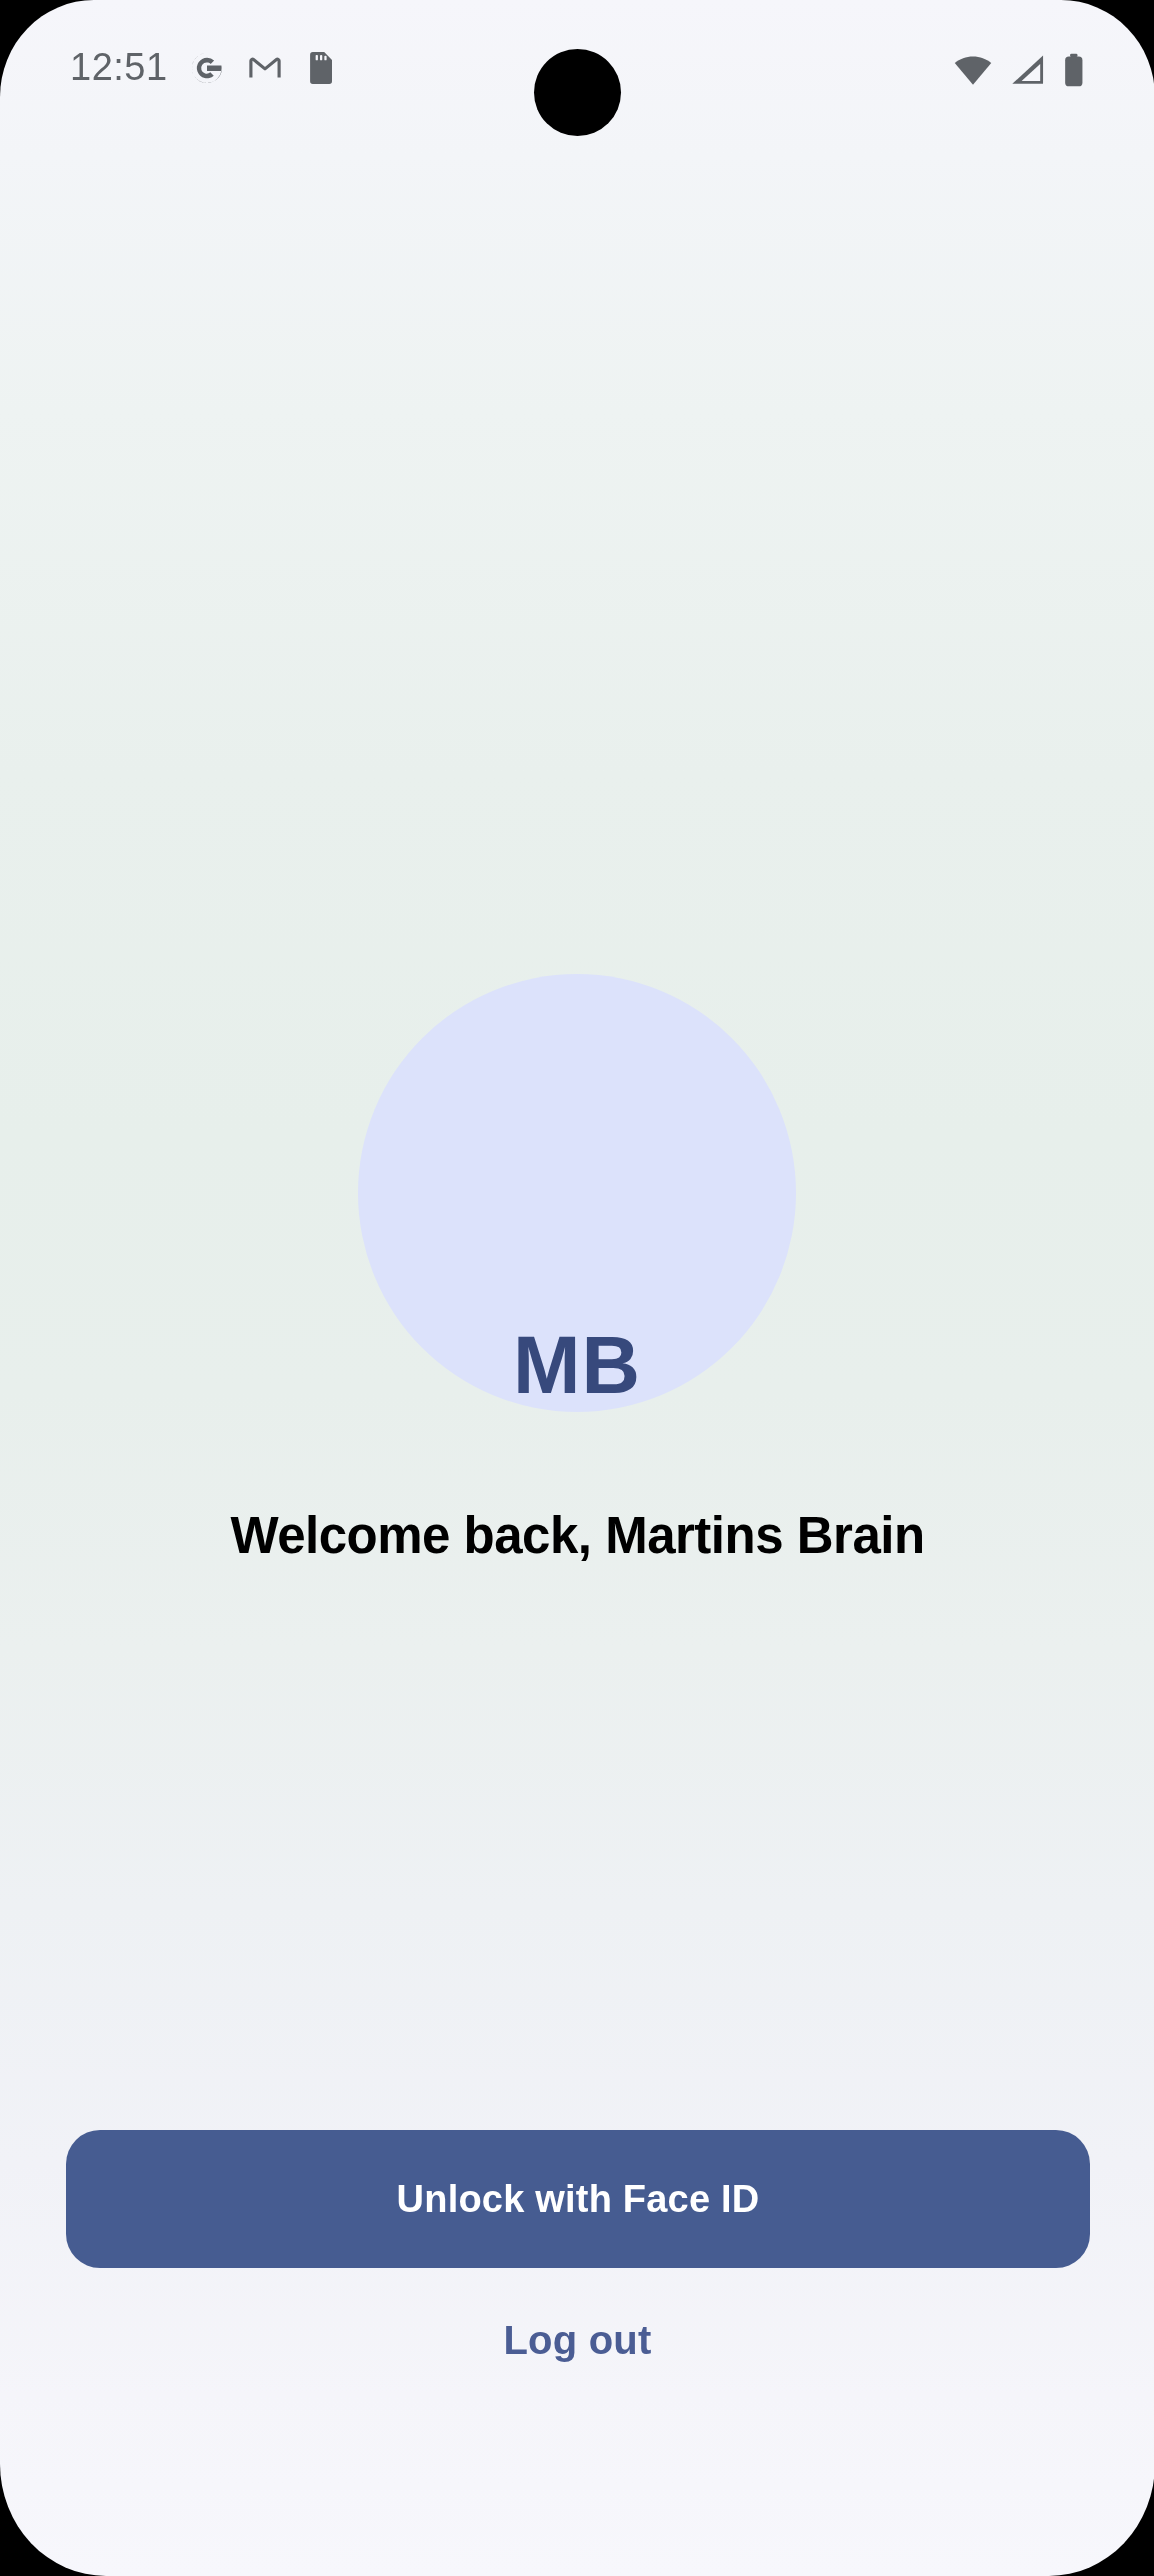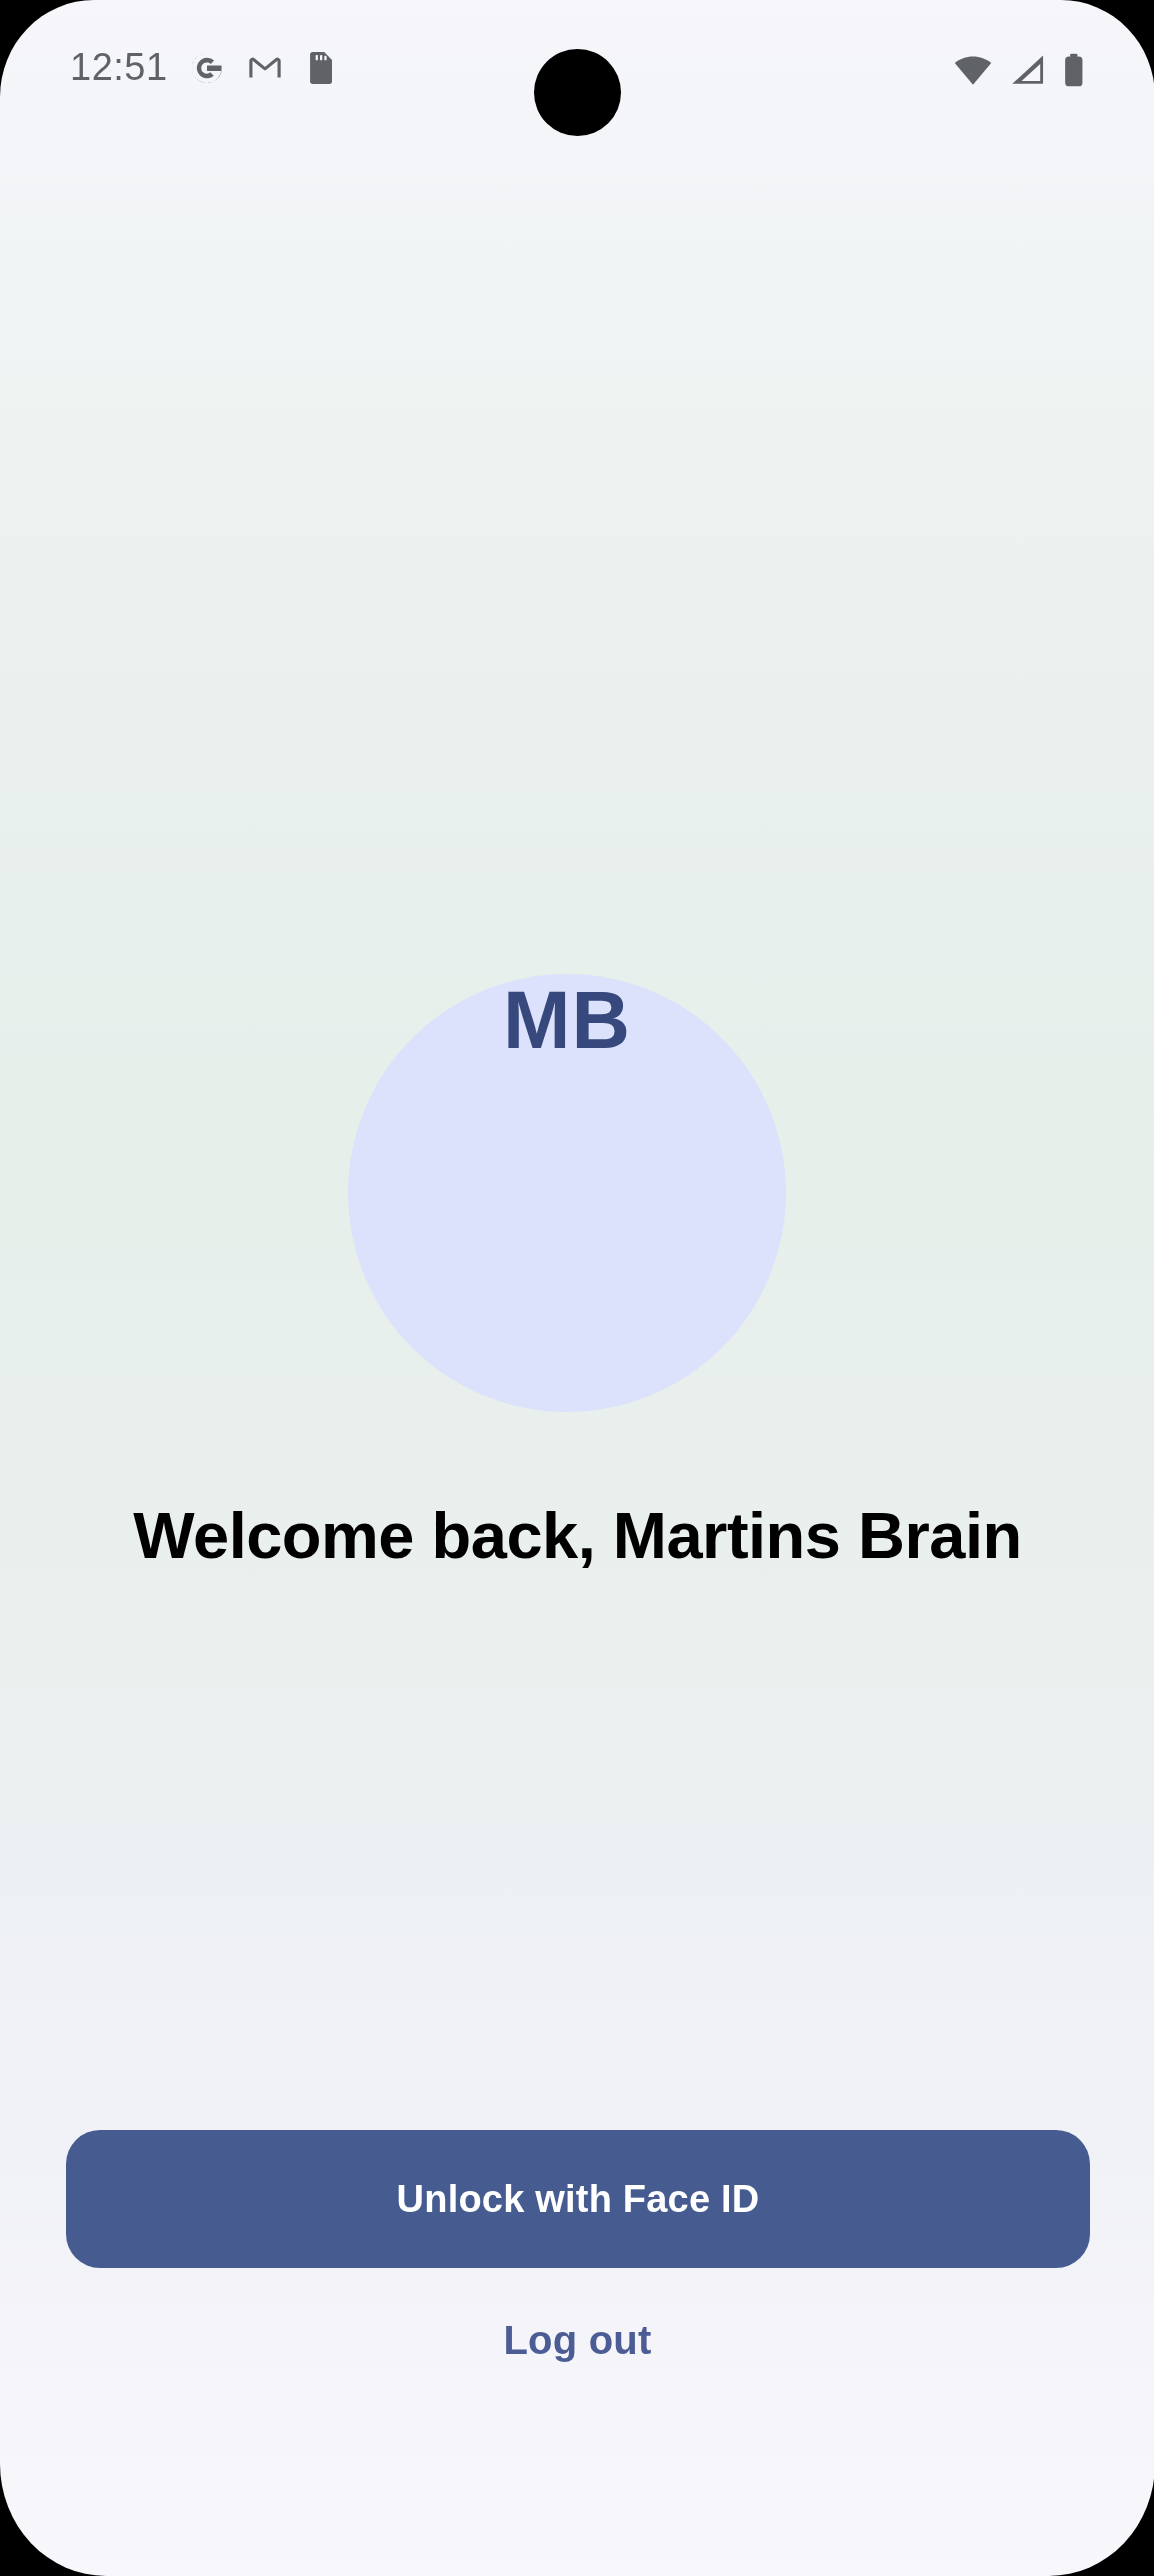--- a/index.html
+++ b/index.html
@@ -75,39 +75,39 @@
 
   
   #content {
     position:absolute;
     left:0; top:135px;
     width:1155px; height:2441px;
   }
 
   #avatar {
     position:absolute;
-    left:348px; top:839px;
+    left:358px; top:839px;
     width:438px; height:438px;
     border-radius:50%;
     background:#dce2fb;
-    display:flex; align-items:flex-start; justify-content:center;
+    display:flex; align-items:flex-end; justify-content:center;
   }
   #avatar-initials {
     font-size:81px;
     font-weight:bold;
     color:#37497c;
     letter-spacing:0.9px;
   }
 
   #welcome-title {
     position:absolute;
     left:0; top:1357px;
     width:1155px;
     text-align:center;
-    font-size:65px;
+    font-size:51px;
     font-weight:bold;
     color:#000;
     letter-spacing:-0.5px;
     line-height:87px;
   }
 
   
   #unlock-button {
     position:absolute;
     left:66px; top:1995px;

